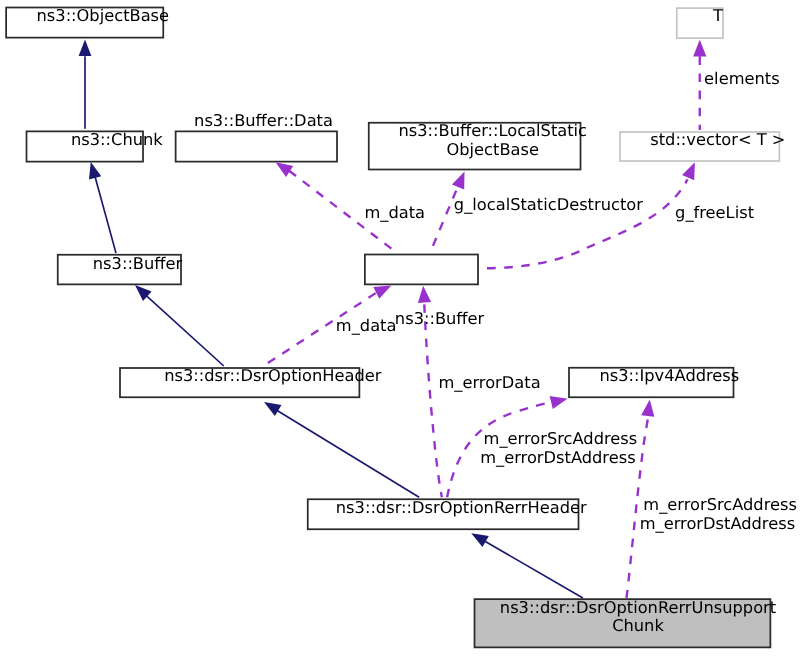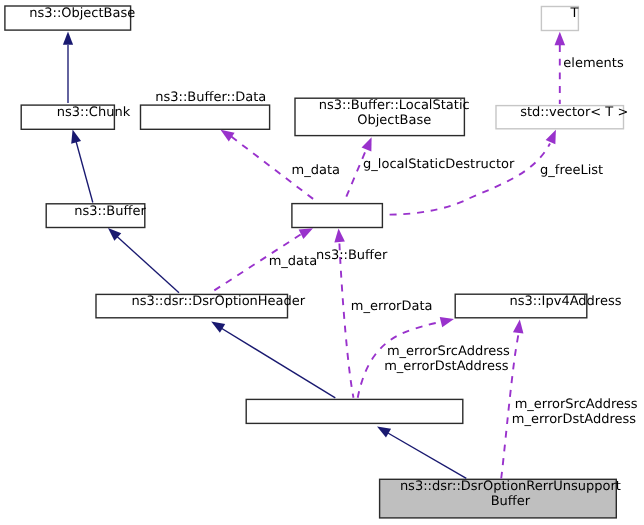--- a/index.html
+++ b/index.html
@@ -131,29 +131,34 @@
     <div class="nodebox" style="left: 291.2px; top: 202.9px; width: 91.9px; height: 25.3px; margin-top: 45px;">
       <span>
           <span class="nl">ns3::Buffer</span>
         </span>
     </div>
     <div class="nodebox" style="left: 95.3px; top: 293.7px; width: 217px; height: 24.8px;">
       <span>
           <span class="nl">ns3::dsr::DsrOptionHeader</span>
         </span>
     </div>
-    <div class="nodebox" style="left: 454.5px; top: 293.5px; width: 133px; height: 25px; margin-left: 30px;">
+    <div class="nodebox" style="left: 454.5px; top: 293.5px; width: 133px; height: 25px;">
       <span>
           <span class="nl">ns3::Ipv4Address</span>
+        </span>
+    </div>
+    <div class="nodebox" style="left: 245.5px; top: 398.7px; width: 218px; height: 25.4px;">
+      <span>
+          <span class="nl">ns3::dsr::DsrOptionRerrHeader</span>
         </span>
     </div>
     <div class="nodebox" style="left: 378.9px; top: 478.6px; width: 234px; height: 40px;">
       <span>
           <span class="nl">ns3::dsr::DsrOptionRerrUnsupport</span>
-          <span class="nl">Buffer</span>
+          <span class="nl">Chunk</span>
         </span>
     </div>
   </div>
 
   <div id="labels">
     <div class="elabel" style="left: 563.3px; top: 57.2px;">elements</div>
     <div class="elabel" style="left: 291.6px; top: 164.3px;">m_data</div>
     <div class="elabel" style="left: 363.1px; top: 158px;">g_localStaticDestructor</div>
     <div class="elabel" style="left: 540.1px; top: 164.3px;">g_freeList</div>
     <div class="elabel" style="left: 268.7px; top: 255.1px;">m_data</div>

